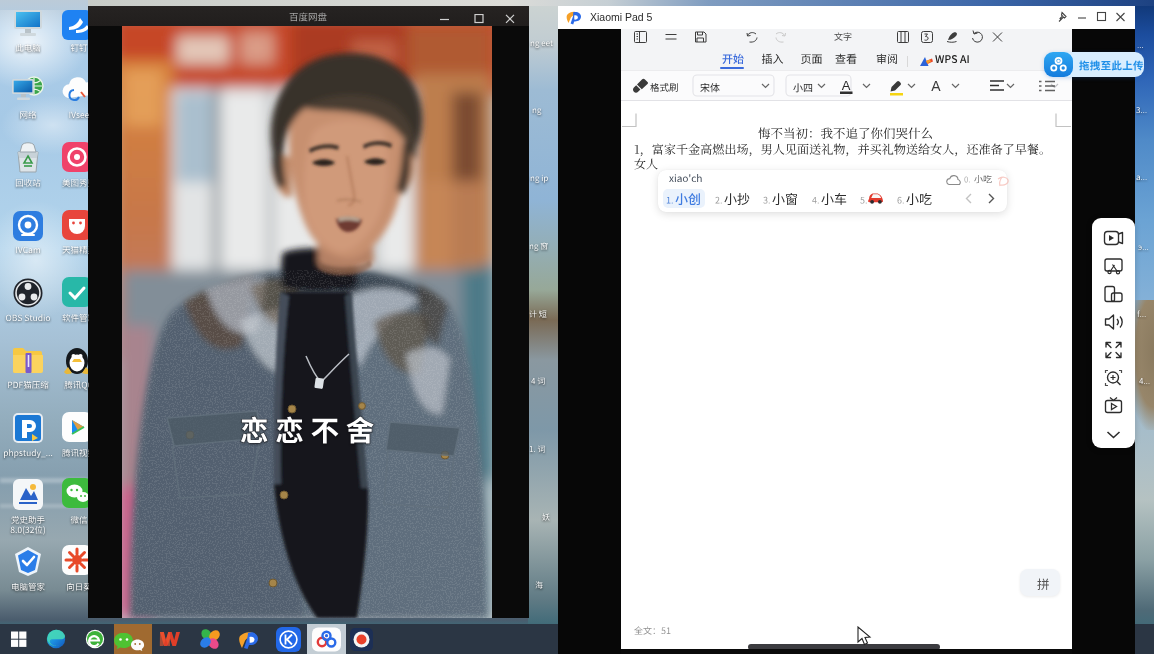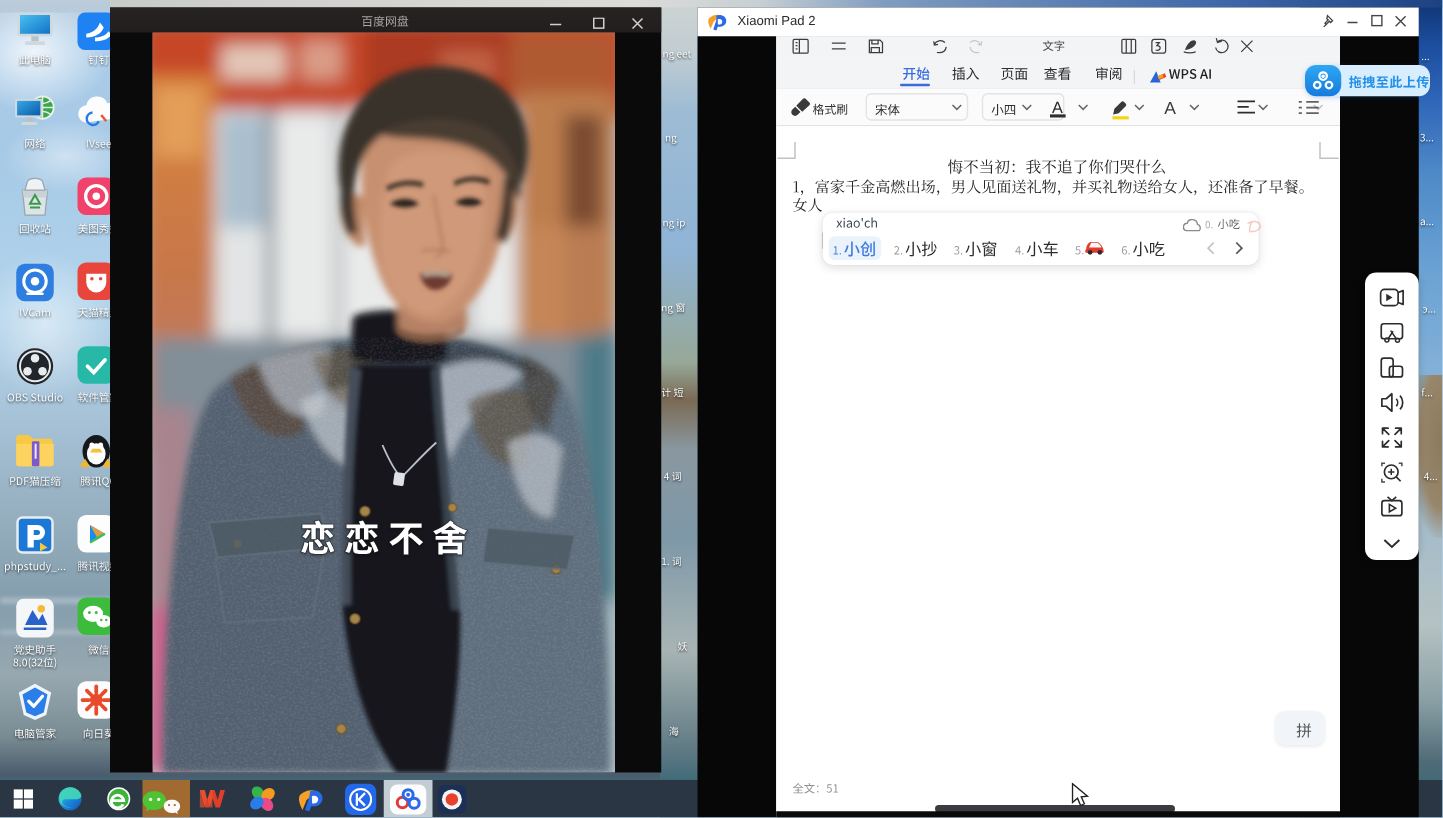--- a/index.html
+++ b/index.html
@@ -380,21 +380,21 @@
 </svg>
 </div>
 
 <div class="ab" id="rwin">
 <div class="ab" id="rtitle"></div>
 <svg class="ab" style="left:8px;top:4px" width="16" height="16" viewBox="0 0 16 16">
 <path d="M1 5 C4 1.5 9 1 11 3 L6.5 6 C5 7 4.5 8 4 9.5 L2.5 13 C1 10 0 7 1 5Z" fill="#f5a028"></path>
 <path d="M7 2.5 c4-1.5 8 .8 8 4 0 3.4-3 5.2-6.8 4.9 l-1 3 -2.6-.8 2.2-6.6 c.4-1.5.6-3 .2-4.5Z" fill="#2a6ae8"></path>
 <path d="M8.2 5.5 c1.8-.8 3.6.1 3.6 1.8 0 1.6-1.6 2.6-3.5 2.3 Z" fill="#fff"></path>
 </svg>
-<div class="ab" style="left:32px;top:4px;width:120px;height:15px;font-size:10.5px;line-height:15px;color:#2b2b2b">Xiaomi Pad 2</div>
+<div class="ab" style="left:32px;top:4px;width:120px;height:15px;font-size:10.5px;line-height:15px;color:#2b2b2b">Xiaomi Pad 5</div>
 <svg class="ab" style="left:498px;top:5px" width="72" height="13" viewBox="0 0 72 13" stroke="#444" stroke-width="1.1" fill="none">
 <path d="M6 1.5 l4 4 -1.5 1.5 -1-1 -2.5 2.5 -1-1 2.5-2.5 -1-1 Z M3 10.5 l2.5-2.5"></path>
 <path d="M22 7 h8"></path>
 <rect x="41.5" y="1.5" width="8" height="8"></rect>
 <path d="M60.5 2 l8 8 M68.5 2 l-8 8"></path>
 </svg>
 
 <div class="ab" id="pad">
 <div class="ab" id="prow1"></div>
 <div class="ab" id="prow2"></div>

